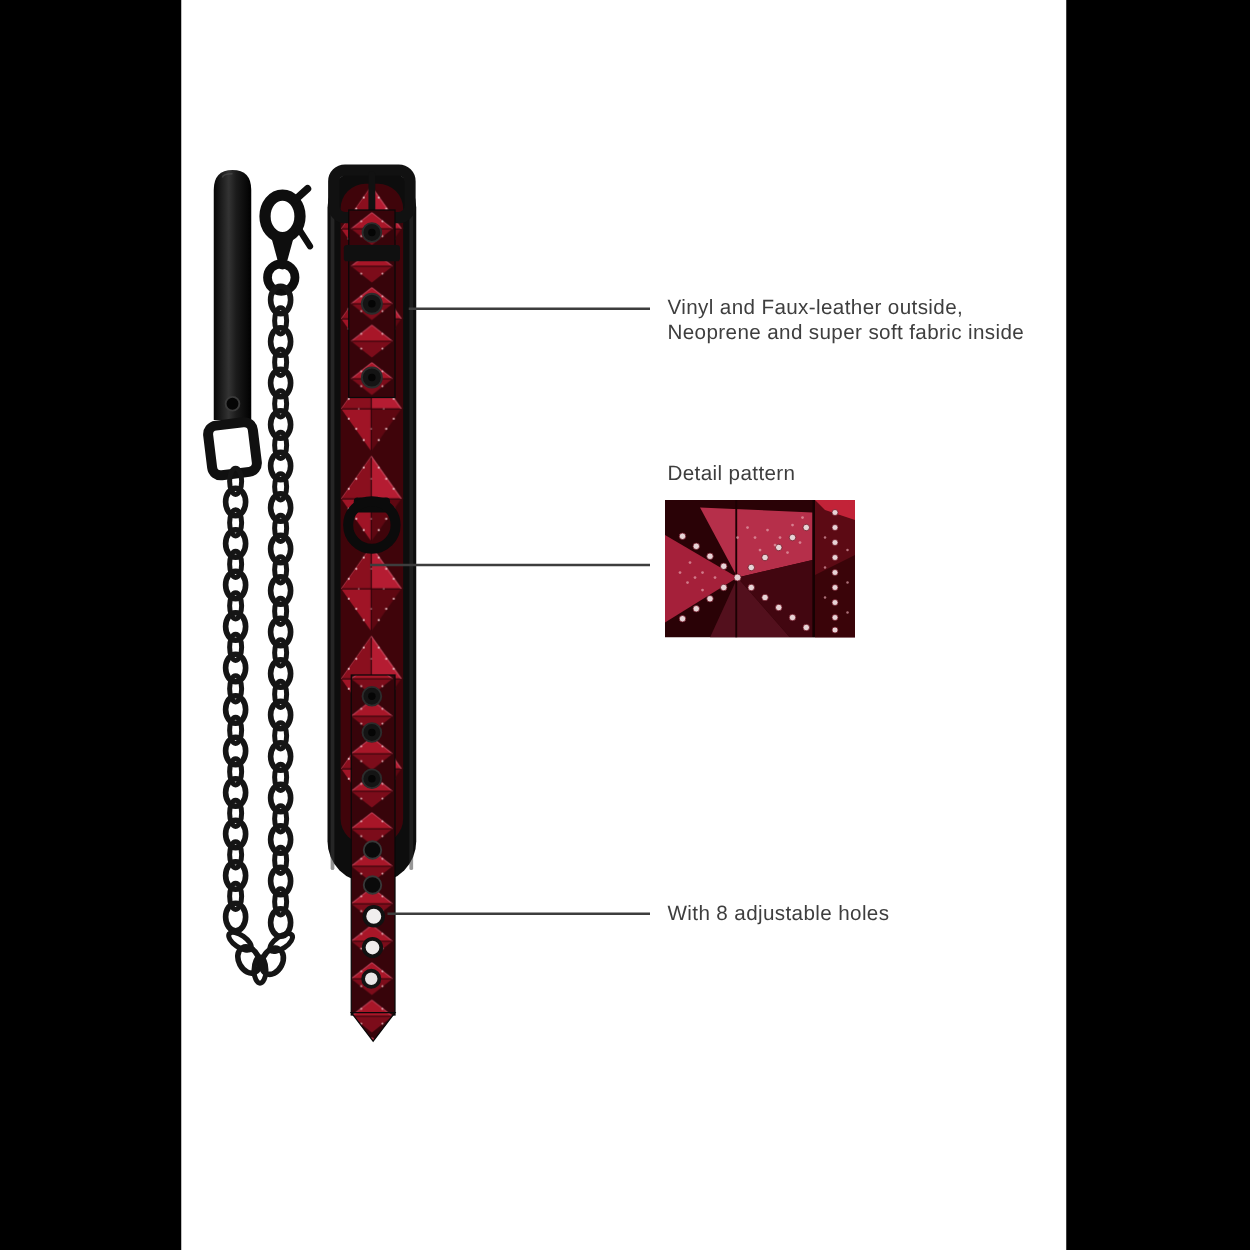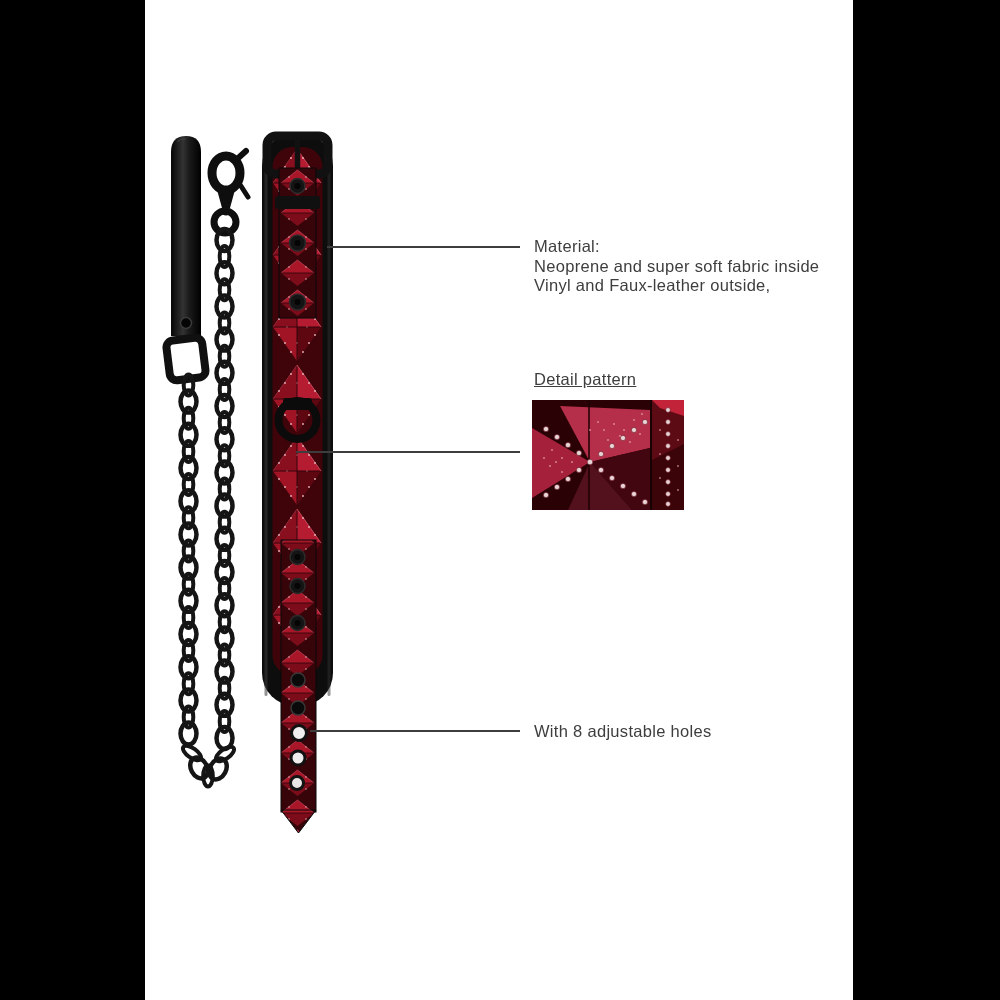--- a/index.html
+++ b/index.html
@@ -13,21 +13,21 @@
   .product-svg{position:absolute;left:0;top:0;width:1000px;height:1000px;}
   .callout{position:absolute;height:2px;background:#3d3d3d;}
   .callout.material{left:327px;top:246px;width:193px;}
   .callout.pattern{left:296px;top:451px;width:224px;}
   .callout.holes{left:310px;top:730px;width:210px;}
   .annot{
     position:absolute;color:#3e3e3e;font-size:16.5px;line-height:19.5px;
     letter-spacing:0.3px;white-space:nowrap;
   }
   .annot.material{left:534px;top:237px;}
-  .annot.detail-label{left:534px;top:370px;text-decoration:underline;}
+  .annot.detail-label{left:534px;top:370px;}
   .annot.holes{left:534px;top:722px;}
   .detail-img{position:absolute;left:532px;top:400px;width:152px;height:110px;}
 </style>
 </head>
 <body>
 
 <div class="stage">
 
   <div class="pillar left"></div>
   <div class="pillar right"></div>
@@ -276,20 +276,19 @@
       <circle cx="128" cy="78" r="1.0"></circle>
         <circle cx="146" cy="90" r="1.0"></circle>
     </g>
   </svg>
 
   <div class="callout material"></div>
   <div class="callout pattern"></div>
   <div class="callout holes"></div>
 
   <div class="annot material">
-    <div>Material:</div>
+    <div>Vinyl and Faux-leather outside,</div>
     <div>Neoprene and super soft fabric inside</div>
-    <div>Vinyl and Faux-leather outside,</div>
   </div>
   <div class="annot detail-label">Detail pattern</div>
   <div class="annot holes">With 8 adjustable holes</div>
 
 </div>
 
 </body></html>

